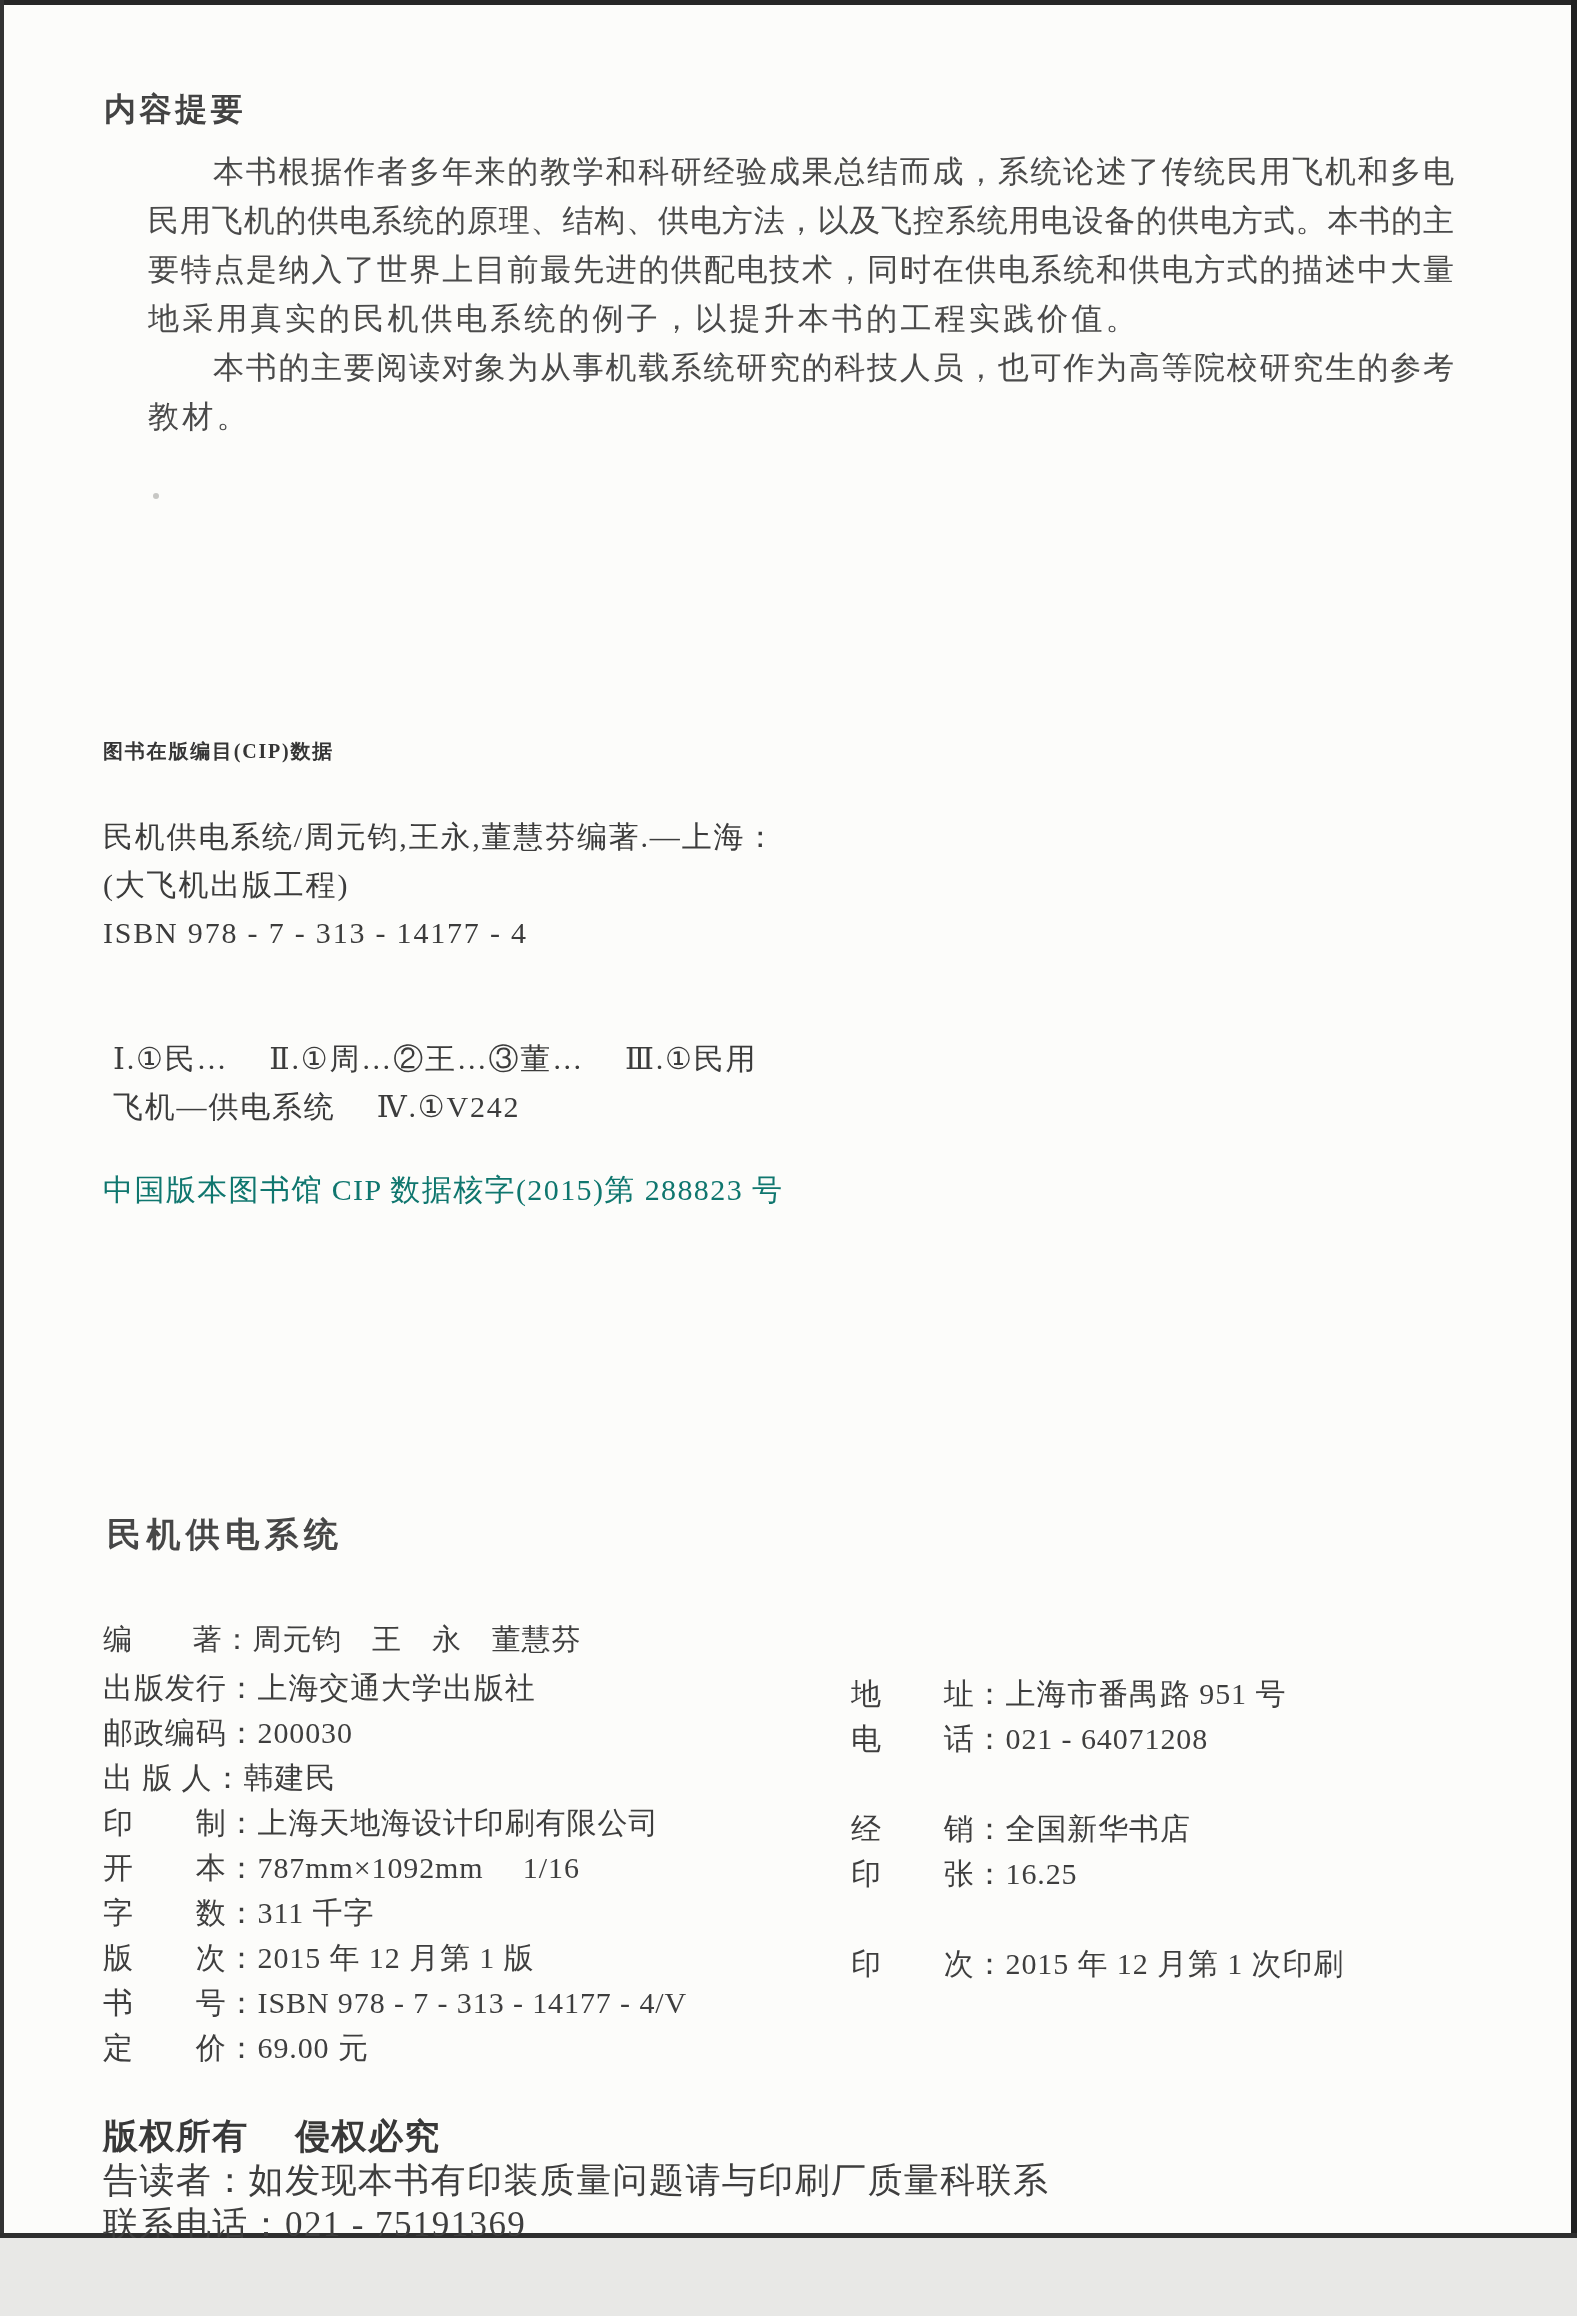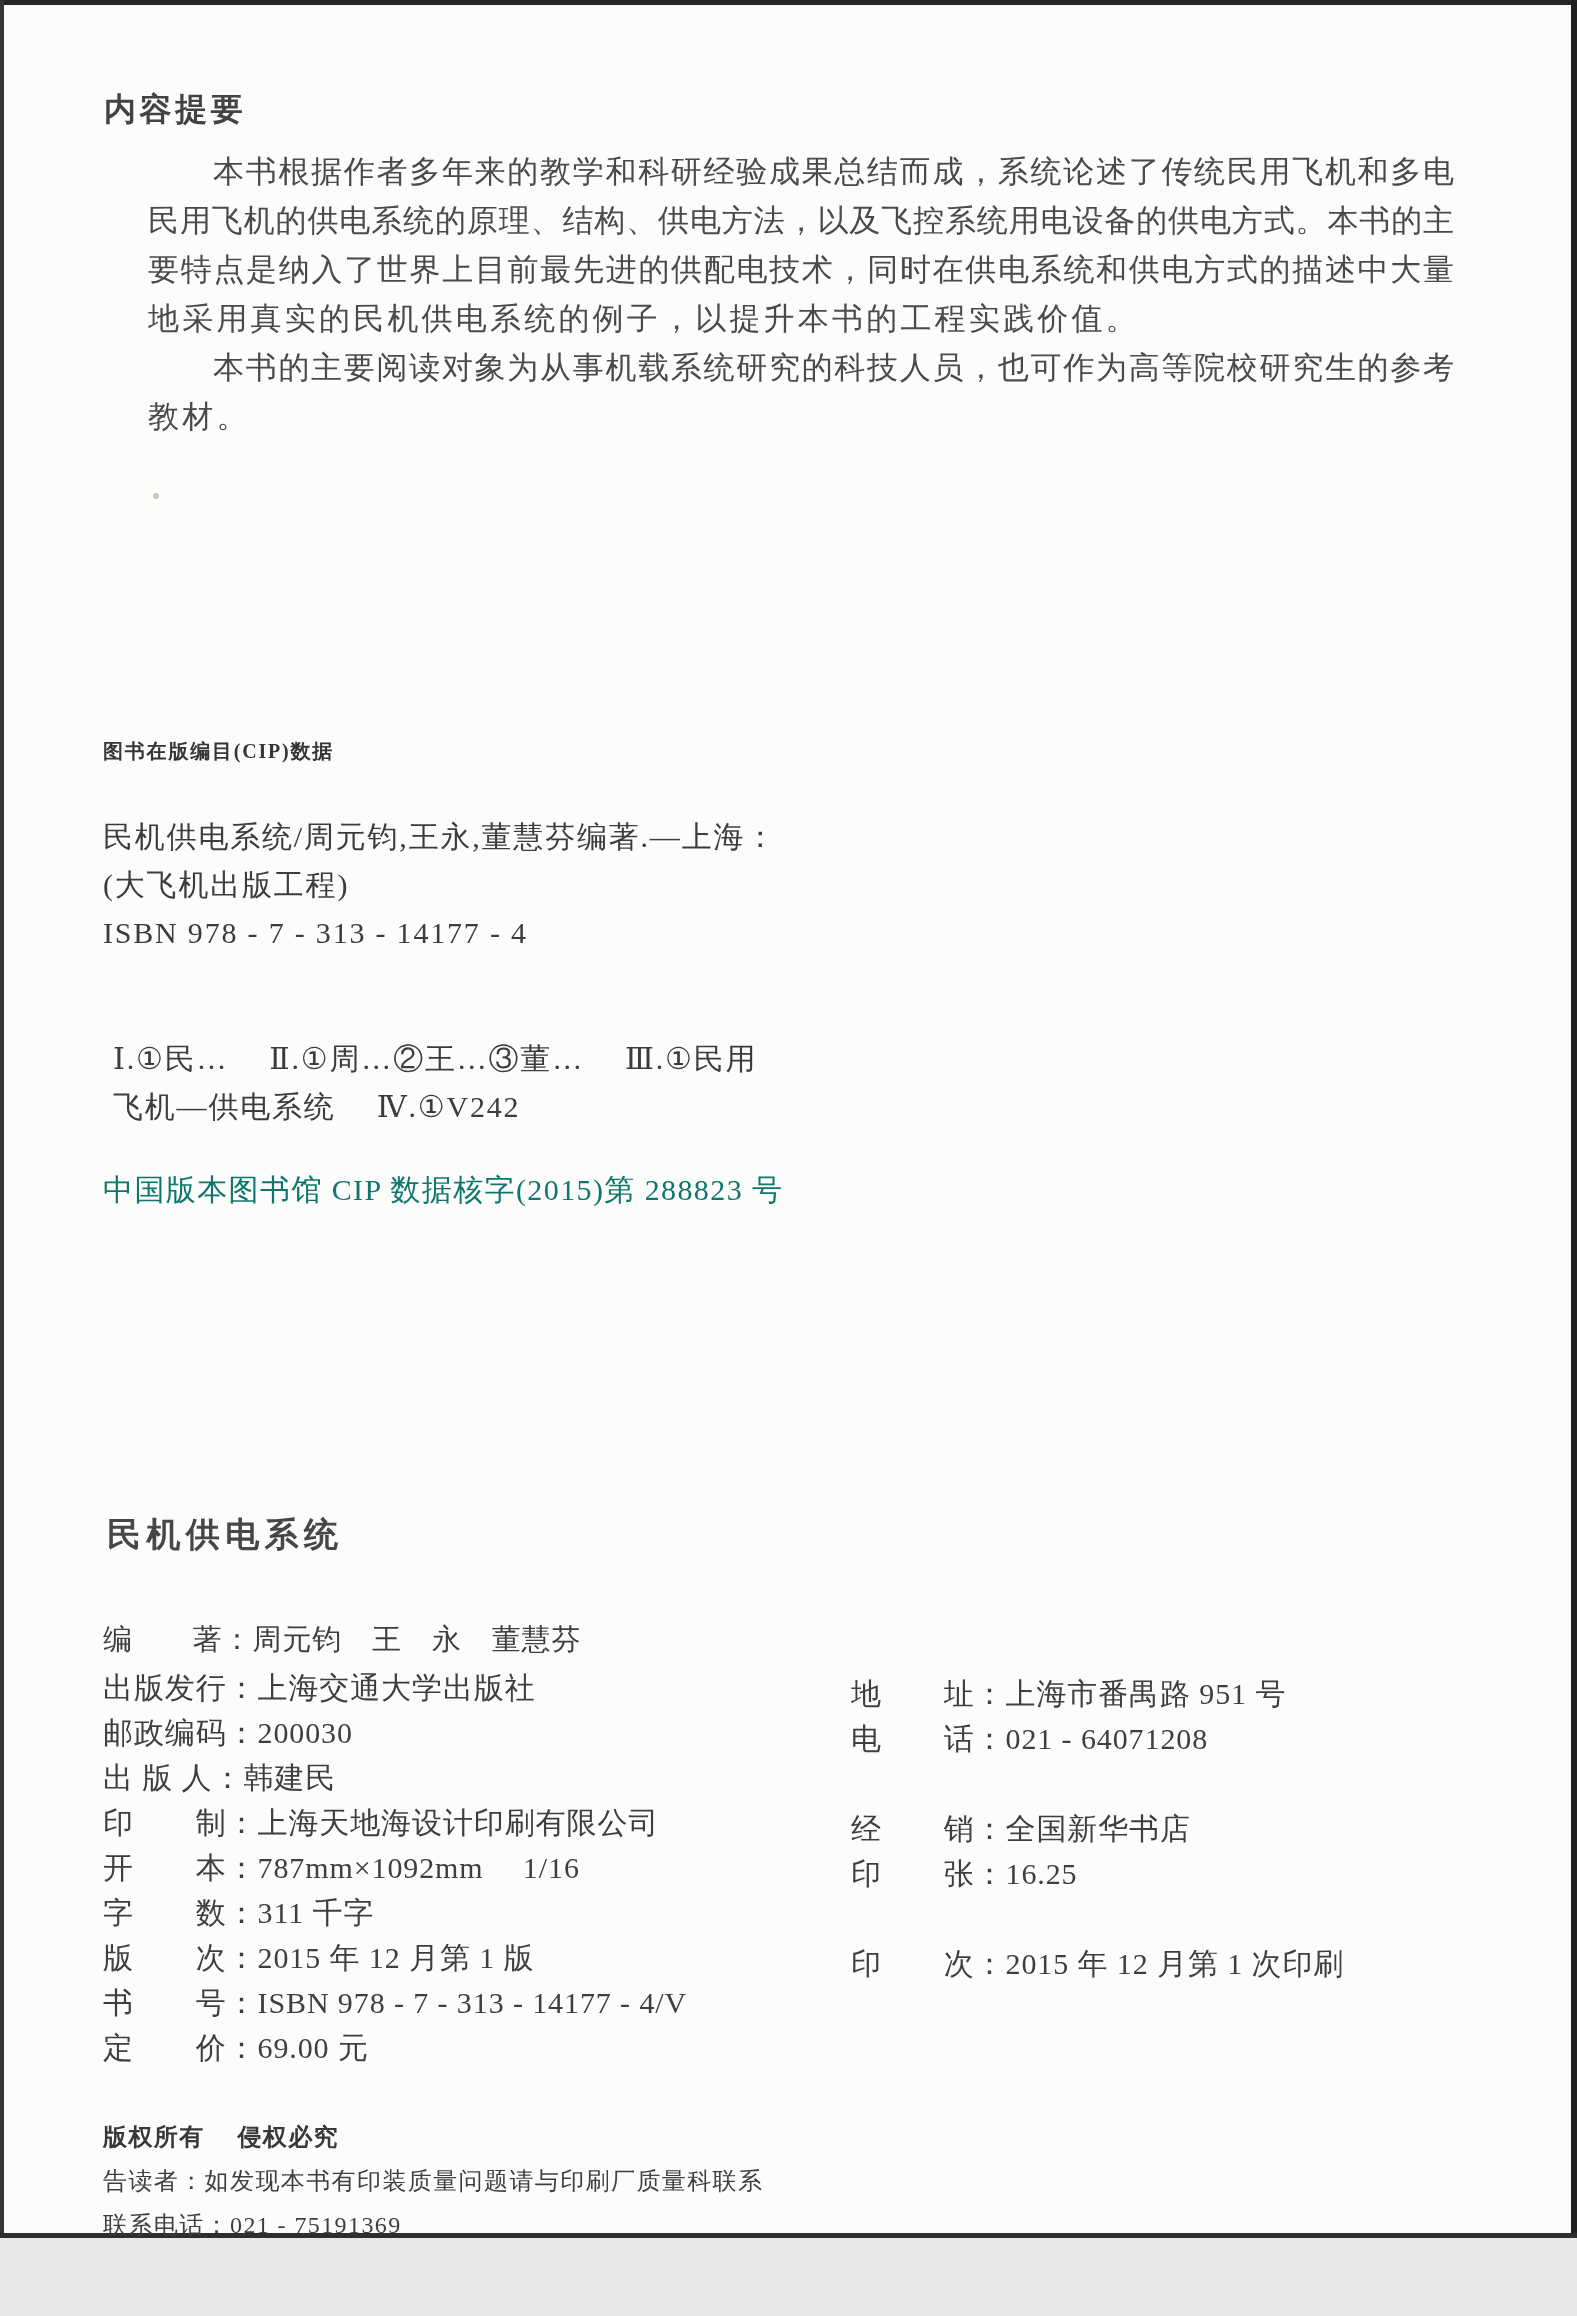--- a/index.html
+++ b/index.html
@@ -52,21 +52,21 @@
   .editors-row{
     position:absolute;left:103px;top:1620px;
     font-size:29px;letter-spacing:0.9px;color:#3e3e3e;white-space:pre;
   }
   .col-left{position:absolute;left:103px;top:1665px;color:#3e3e3e;}
   .col-right{position:absolute;left:851px;top:1671px;color:#3e3e3e;}
   .row{height:45px;line-height:45px;font-size:30px;letter-spacing:0.9px;white-space:pre;}
 
   
   .notice{position:absolute;left:103px;top:2115px;color:#3e3e3e;}
-  .nline{height:44px;line-height:44px;font-size:24px;letter-spacing:1.4px;white-space:pre;}
+  .nline{height:44px;line-height:44px;font-size:35px;letter-spacing:1.4px;white-space:pre;}
   .nline.first{font-weight:600;color:#383838;}
 </style>
 </head>
 <body>
 
 <div class="page">
 
   <div class="edge edge-top"></div>
   <div class="edge edge-left"></div>
   <div class="edge edge-right"></div>

